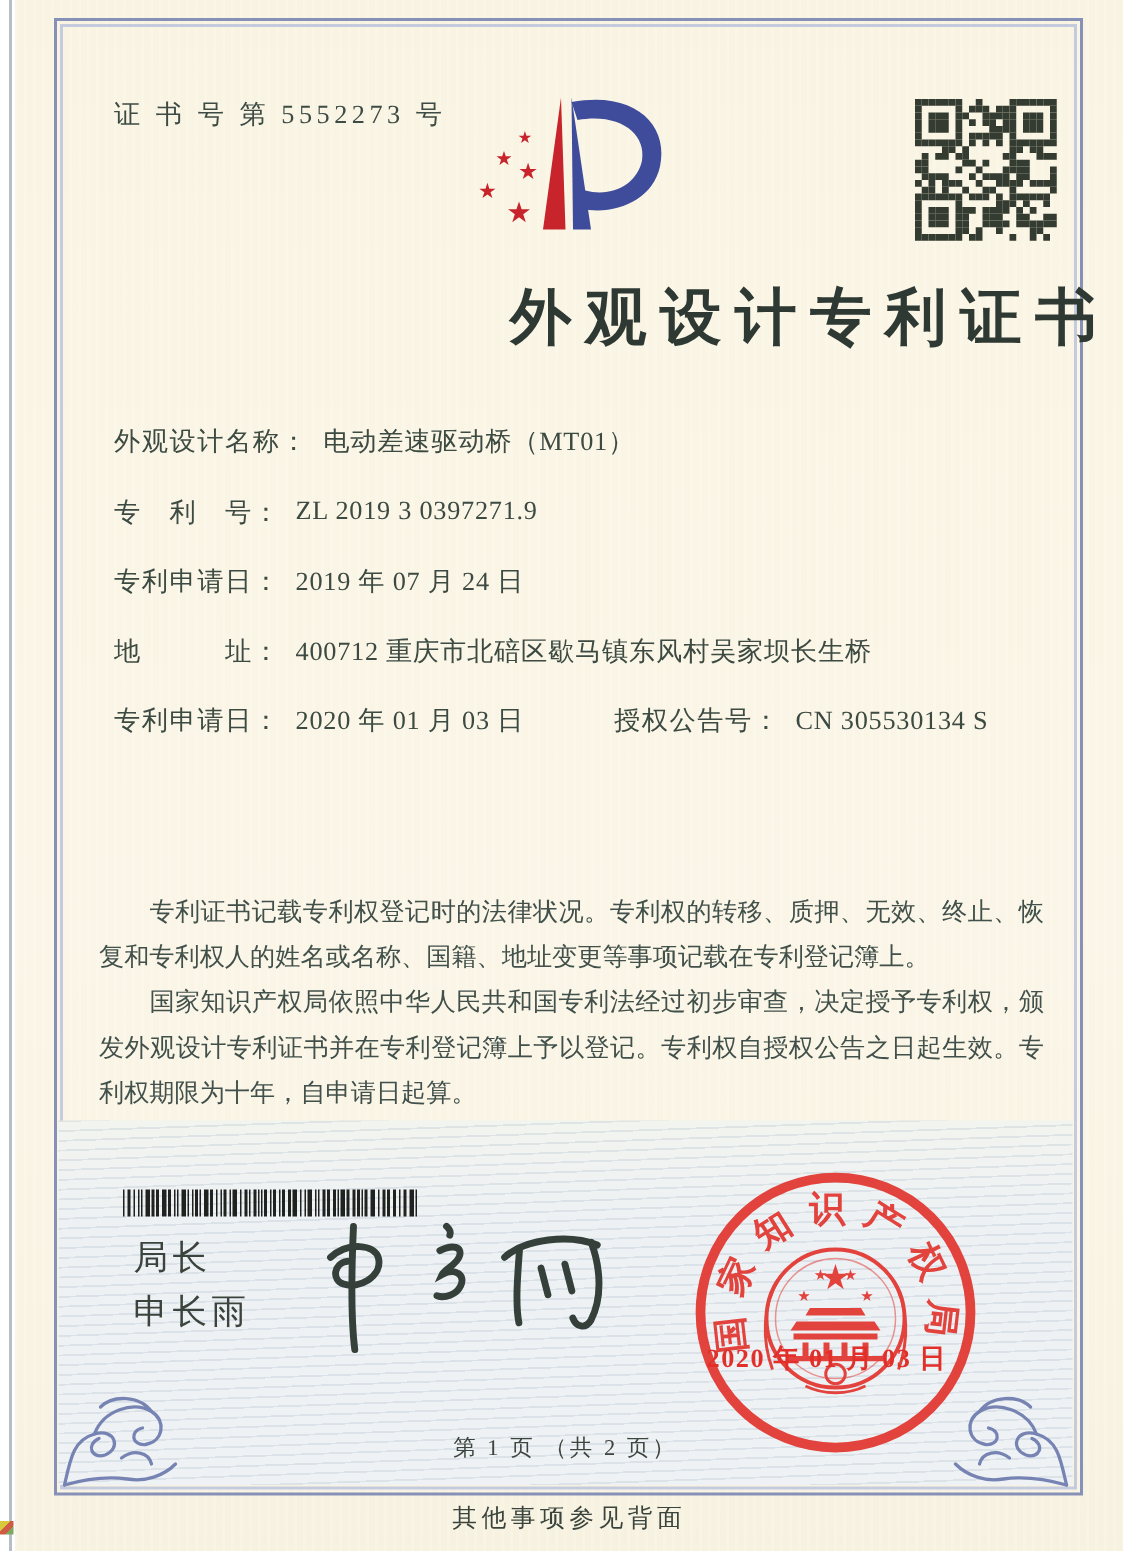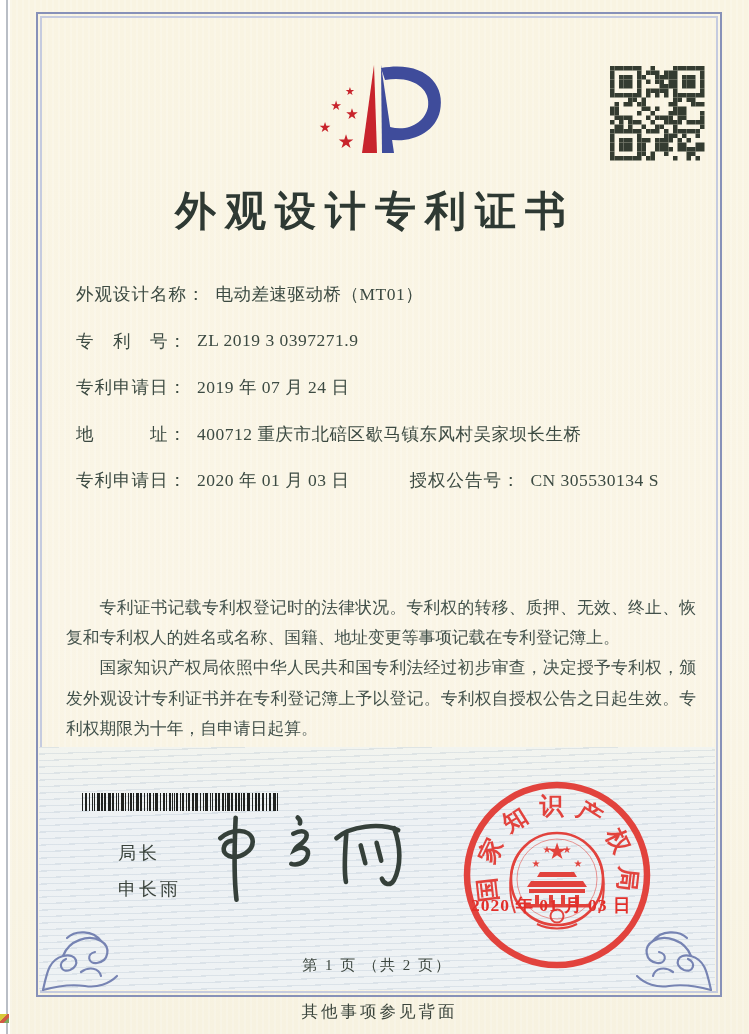--- a/index.html
+++ b/index.html
@@ -10,40 +10,40 @@
     background:linear-gradient(135deg,#d8c93a 0 40%,#cf5a45 40% 70%,#7ea85e 70%);}
   .page{position:absolute;left:10px;top:0;width:739px;height:1034px;
     background:
       repeating-linear-gradient(90deg,rgba(255,255,255,.18) 0 2px,rgba(255,255,255,0) 2px 6px),
       linear-gradient(180deg,#f9f4e2 0%,#faf5e6 60%,#f7f2e0 100%);}
   .frame{position:absolute;left:26px;top:12px;width:682px;height:981px;border:2px solid #8791b8;}
   .frame-inner{position:absolute;inset:2px;border:2px solid #c5cbdf;}
   .cert-no{position:absolute;left:66px;top:64px;font-size:17.5px;letter-spacing:3px;color:#3e4b44;}
   .logo{position:absolute;left:272px;top:40px;}
   .qr{position:absolute;left:600px;top:66px;line-height:0;}
-  .title{position:absolute;left:0;top:184px;width:730px;text-align:center;
+  .title{position:absolute;left:0;top:184px;width:730px;text-align:right;
     font-size:41px;font-weight:700;letter-spacing:9px;color:#2e3933;}
   .fields{position:absolute;left:66px;top:282px;width:620px;color:#3c4a42;font-size:17.5px;}
   .field-row{display:flex;align-items:center;height:24px;margin-bottom:22.5px;white-space:nowrap;}
   .f-label{letter-spacing:1px;}
   .f-value{margin-left:10px;letter-spacing:.5px;}
   .pair2{margin-left:60px;display:flex;align-items:baseline;}
   .body-text{position:absolute;left:56px;top:593px;width:630px;color:#41504a;
     font-size:16.8px;line-height:1.8;text-align:justify;}
   .body-text p{margin:0;text-indent:2em;}
   .panel{position:absolute;left:29px;top:747px;width:676px;height:243px;
     background:
       repeating-linear-gradient(178deg,rgba(125,150,175,.17) 0 1.2px,rgba(125,150,175,0) 1.2px 6.5px),
       linear-gradient(180deg,#f2f4ef 0,#edf1f4 30%,#eef2f4 100%);}
   .ornament{position:absolute;bottom:-4px;opacity:.9;}
   .orn-left{left:-2px;}
   .orn-right{right:-2px;transform:scaleX(-1);}
   .barcode{position:absolute;left:43px;top:46px;display:flex;height:18px;}
   .barcode div{height:100%;}
-  .issuer{position:absolute;left:50px;top:88px;color:#3a433c;font-size:18px;letter-spacing:3px;line-height:36px;margin-left:29px;}
+  .issuer{position:absolute;left:50px;top:74px;color:#3a433c;font-size:23px;letter-spacing:3px;line-height:36px;}
   .signature{position:absolute;left:160px;top:58px;}
   .seal{position:absolute;left:418px;top:28px;opacity:.95;}
   .seal-date{position:absolute;left:432px;top:146px;color:#e22f2a;font-size:17.5px;
     font-weight:700;letter-spacing:1px;white-space:nowrap;}
   .page-info{position:absolute;left:0;top:209px;width:676px;text-align:center;
     color:#3c463f;font-size:15px;letter-spacing:2px;}
   .back-note{position:absolute;left:0;top:1001px;width:739px;text-align:center;
     color:#3a443c;font-size:16.5px;letter-spacing:3px;}
 </style>
 </head>
@@ -51,20 +51,21 @@
 
 <div class="scan">
   <div class="edge-line"></div>
   <div class="edge-speck"></div>
 
   <div class="page">
     <div class="frame">
       <div class="frame-inner"></div>
     </div>
 
+    <div class="cert-no">证 书 号 第 5552273 号</div>
 
     <svg class="logo" width="200" height="140" viewBox="0 0 200 140">
       <g>
         <polygon points="92,25 80,113 95,113" fill="#c8242c"></polygon>
         <polygon points="99,25 100,113 112,113" fill="#3f4c9b"></polygon>
         <path d="M 99 28 C 142 20 164 44 158 71 C 153 94 127 104 105 99 L 108 87 C 127 92 143 82 146 67 C 149 49 131 35 103 40 Z" fill="#3f4c9b"></path>
         <text x="68" y="55" font-size="11" fill="#c8242c" text-anchor="middle">★</text>
         <text x="54" y="70" font-size="13" fill="#c8242c" text-anchor="middle">★</text>
         <text x="70" y="79" font-size="15" fill="#c8242c" text-anchor="middle">★</text>
         <text x="43" y="92" font-size="14" fill="#c8242c" text-anchor="middle">★</text>

